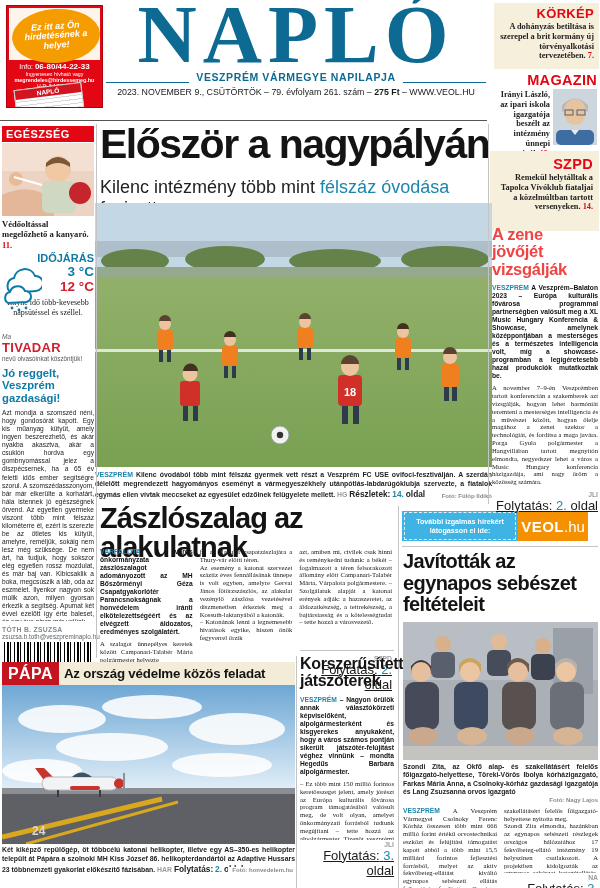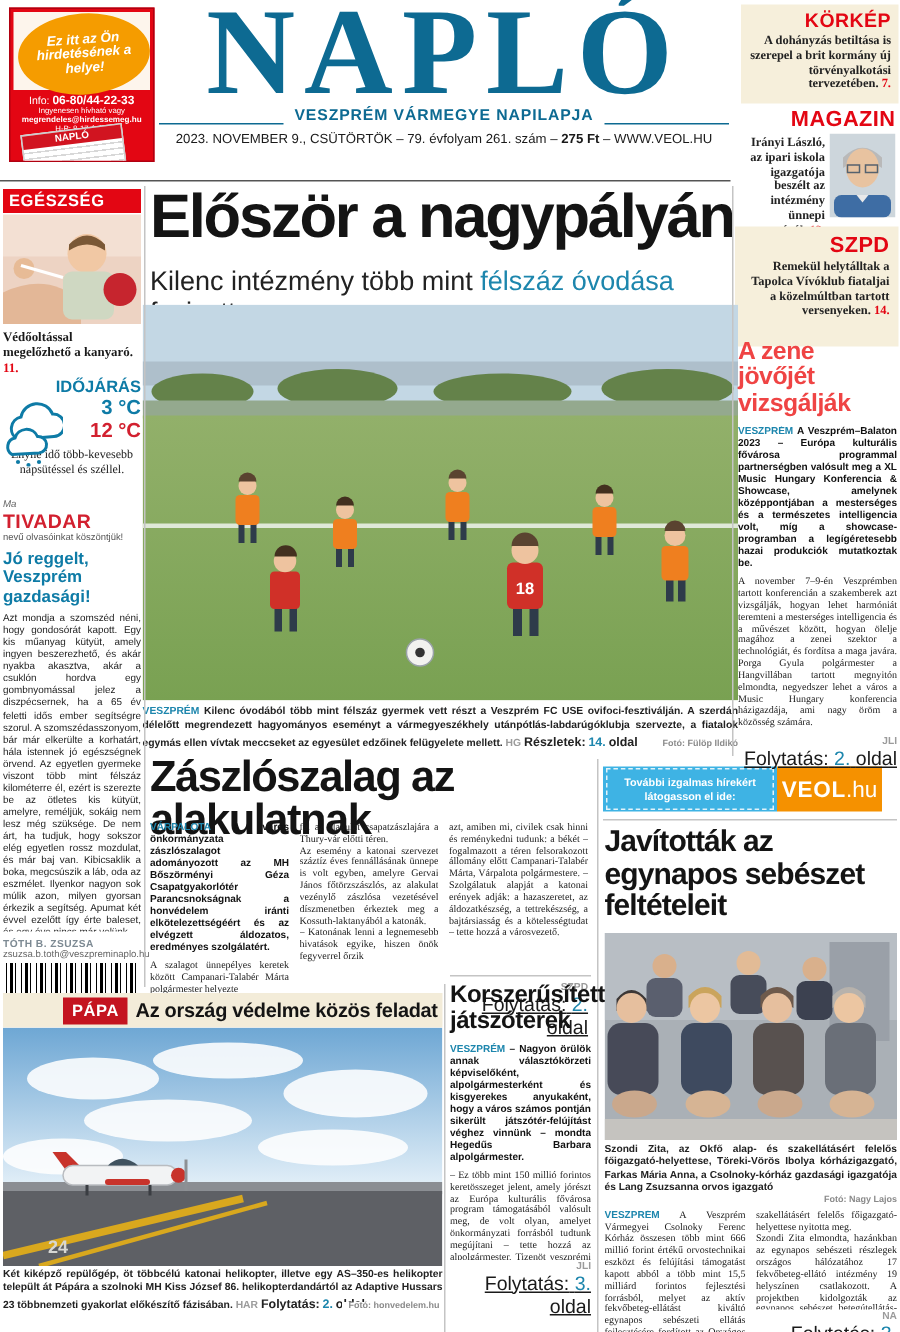--- a/index.html
+++ b/index.html
@@ -95,21 +95,21 @@
 
   
   #playground{left:300px;top:656px;width:94px;}
   #playground .phead{font-size:16px;font-weight:bold;letter-spacing:-0.3px;line-height:1.05;color:#141414;}
   #playground .p1{margin-top:6px;}
   #playground .p2{margin-top:4px;}
   .clip150{height:150px;overflow:hidden;}
 
   
   #papa-bar{left:2px;top:662px;width:293px;height:23px;background:#f3ecd9;display:flex;align-items:center;gap:5px;}
-  .papa-label{background:#c41420;color:#fff;font-weight:bold;font-size:11px;padding:3px 6px;letter-spacing:0.4px;margin-left:40px;}
+  .papa-label{background:#c41420;color:#fff;font-weight:bold;font-size:16px;padding:3px 6px;letter-spacing:0.4px;}
   .papa-headline{font-weight:bold;font-size:13.3px;color:#141414;letter-spacing:-0.2px;}
   #papa-photo{left:2px;top:685px;width:293px;height:159px;overflow:hidden;}
   #papa-caption{left:2px;top:846px;width:293px;font-size:6.9px;font-weight:bold;line-height:1.3;text-align:justify;color:#222;}
 
   
   #music{left:492px;top:226px;width:106px;}
   #music .mhead{font-size:16.5px;font-weight:bold;letter-spacing:-0.3px;line-height:1.05;color:#ef4444;}
   #music .mbody{margin-top:6px;height:206px;overflow:hidden;}
   #music .p2{margin-top:4px;}
 

